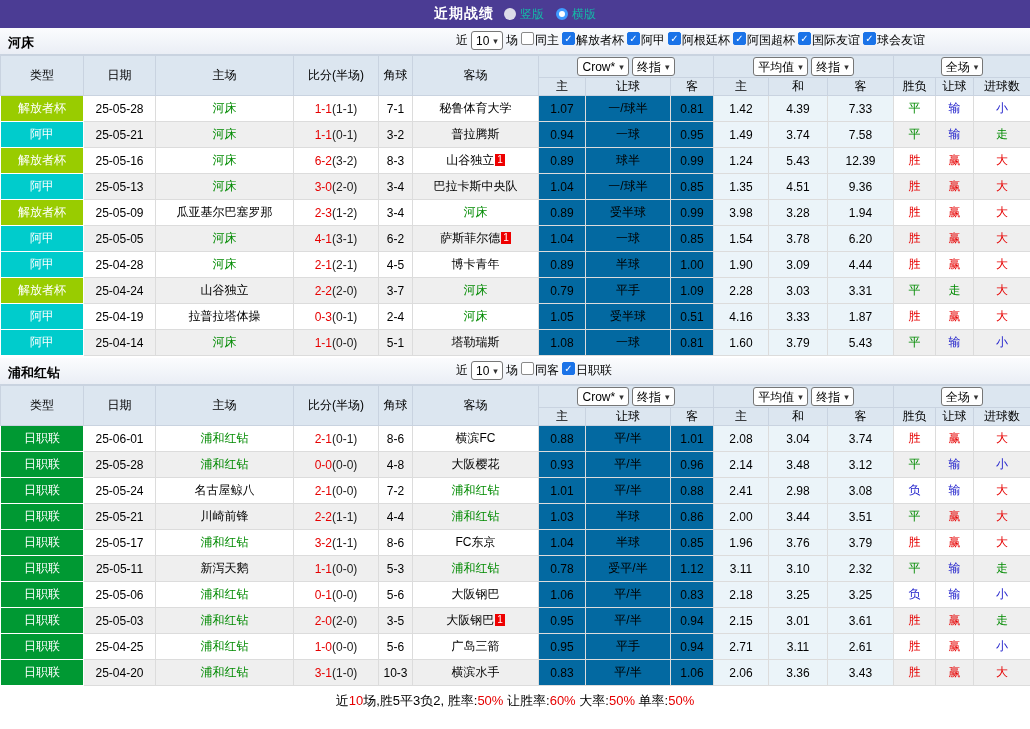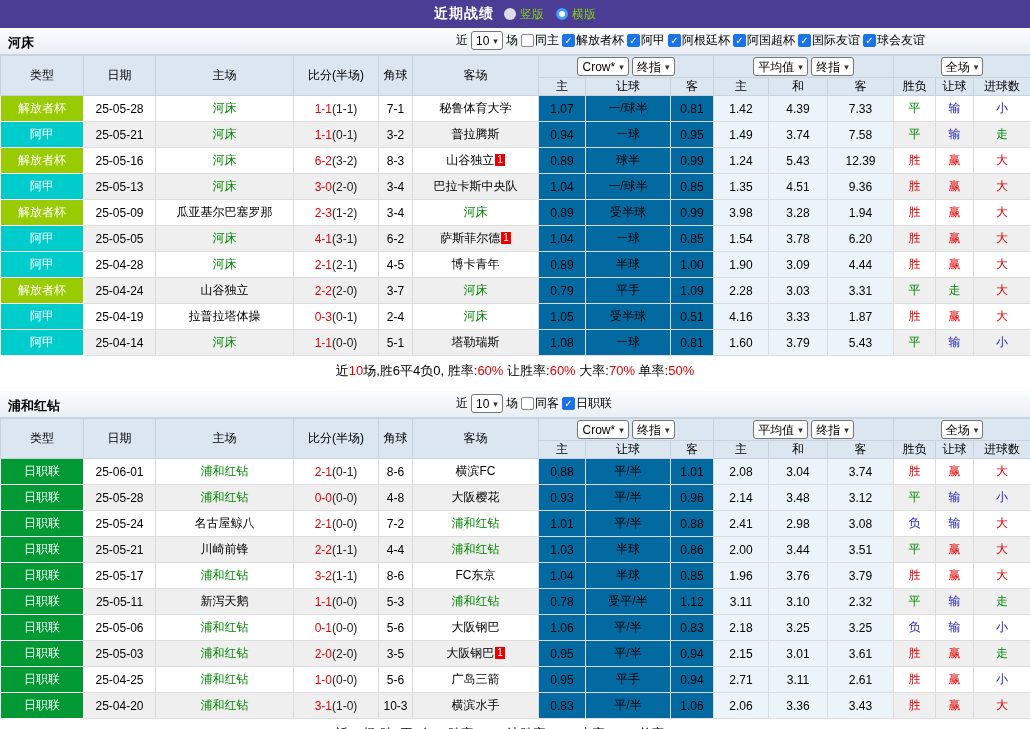--- a/index.html
+++ b/index.html
@@ -7,28 +7,28 @@
   body { width:1030px; font-family:"Liberation Sans", sans-serif; font-size:12px; color:#000; background:#fff; }
 
   
   .topbar { height:28px; background:#4b3c94; display:flex; align-items:center; justify-content:center; gap:10px; }
   .topbar .title { color:#fff; font-weight:bold; font-size:14px; letter-spacing:1px; }
   .radio-group { display:flex; align-items:center; gap:12px; }
   .radio-item { display:flex; align-items:center; gap:4px; cursor:default; }
   .radio { width:12px; height:12px; border-radius:50%; display:inline-block; }
   .radio.filled { background:#dcdce8; }
   .radio.ring { background:#fff; border:3px solid #3f9bff; }
-  .radio-label { color:#84cc16; }
+  .radio-label { color:#14b8a6; }
 
   
   .section { width:1030px; }
   .sec-head { position:relative; height:27px; background:linear-gradient(#fbfcfe,#eaeef5); border-bottom:1px solid #c9d3e0; }
   .team { position:absolute; left:8px; top:6px; font-weight:bold; font-size:13px; }
   .filters { position:absolute; left:456px; top:3px; display:flex; align-items:center; gap:3px; white-space:nowrap; }
-  .cbl { display:inline-flex; align-items:center; gap:1px; }
+  .cbl { display:inline-flex; gap:1px; }
   .cb { display:inline-block; width:13px; height:13px; border:1px solid #8a8a8a; background:#fff; border-radius:2px;
         font-size:10px; line-height:12px; text-align:center; color:#fff; }
   .cb.checked { background:#1a73e8; border-color:#1a73e8; }
 
   
   .select { display:inline-flex; align-items:center; border:1px solid #767676; border-radius:3px; background:#fff;
             padding:1px 4px; height:19px; line-height:16px; }
   .select .arrow { font-size:9px; margin-left:4px; color:#333; }
 
   
@@ -353,21 +353,20 @@
     <td class="o">0.81</td>
     <td class="a">1.60</td>
     <td class="a">3.79</td>
     <td class="a">5.43</td>
     <td class="plain" style="color: rgb(0, 138, 0);">平</td>
     <td class="plain" style="color: rgb(34, 34, 204);">输</td>
     <td class="plain" style="color: rgb(34, 34, 204);">小</td>
   </tr>
 </tbody>
     </table>
-    <div class="summary"><span>近</span><span class="red">10</span><span>场,胜6平4负0, 胜率:</span><span class="red">60%</span><span> 让胜率:</span><span class="red">60%</span><span> 大率:</span><span class="red">70%</span><span> 单率:</span><span class="red">50%</span></div>
   </div>
 
   <div class="section sec2">
     <div class="sec-head">
       <span class="team">浦和红钻</span>
       <span class="filters">
         <span>近</span>
         <span class="select">
             <span>10</span>
             <span class="arrow">▾</span>

